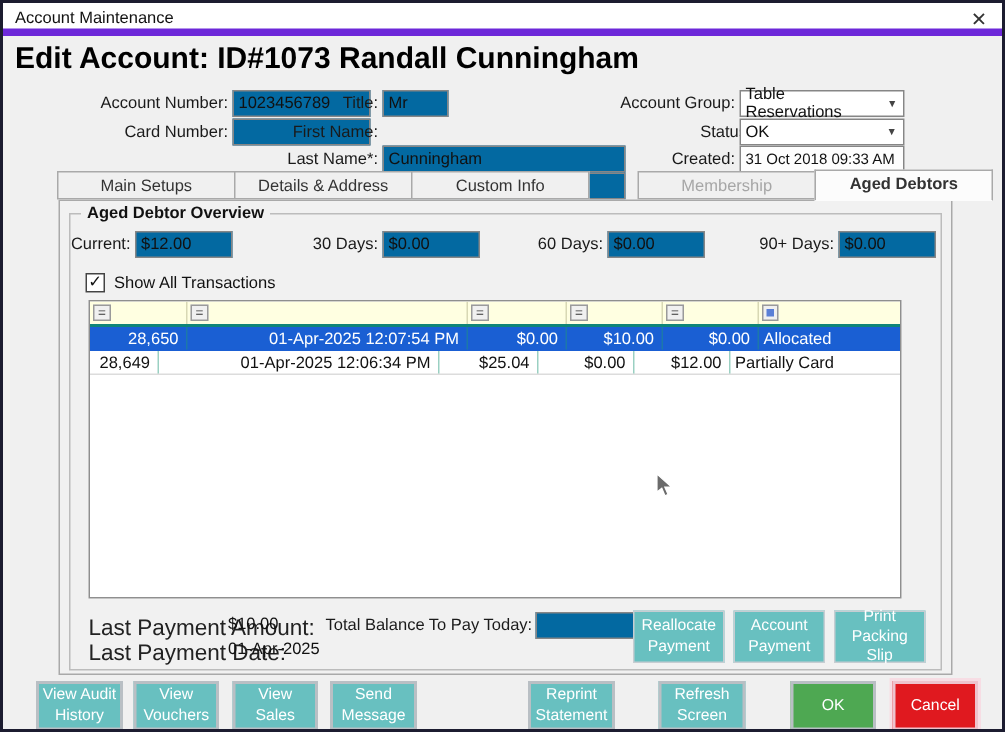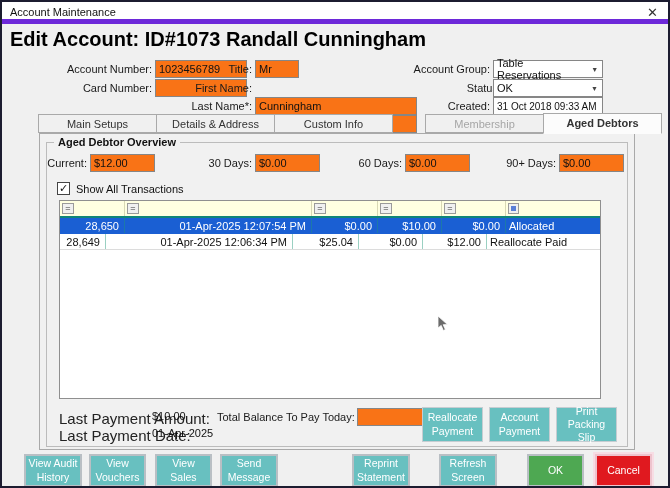--- a/index.html
+++ b/index.html
@@ -5,21 +5,21 @@
   html,body{margin:0;padding:0;background:#dcdcdc;}
   *{box-sizing:border-box;font-family:"Liberation Sans","DejaVu Sans",sans-serif;}
   .window{position:relative;width:670px;height:488px;background:#f0f0f0;
           border:2px solid #1c1c30;overflow:hidden;}
   .titlebar{position:absolute;left:0;top:0;right:0;height:22px;background:#ffffff;
             border-bottom:5px solid #6d28d9;}
   .titletext{position:absolute;left:8px;top:4px;font-size:11px;color:#111;}
   .closebtn{position:absolute;right:10px;top:3px;font-size:13px;color:#333;cursor:default;}
   .pagetitle{position:absolute;left:8px;top:26px;font-size:20px;font-weight:600;color:#000;}
   .lbl{position:absolute;font-size:11px;color:#1a1a1a;text-align:right;white-space:nowrap;}
-  .inp{position:absolute;height:18px;background:#f97316;border:1px solid #868686;
+  .inp{position:absolute;height:18px;background:#0369a1;border:1px solid #868686;
        font-size:11px;color:#111;padding:1px 3px;outline:none;}
   .ro{background:#fdfdfd;}
   .combo{position:absolute;height:18px;background:#fff;border:1px solid #868686;
          display:flex;align-items:center;justify-content:space-between;
          font-size:11px;color:#111;padding-left:3px;}
   .combo .arr{width:15px;text-align:center;font-size:7px;color:#444;}
   .tabsrow{position:absolute;left:37px;top:112px;display:flex;height:20px;}
   .tab{width:119px;height:19px;line-height:18px;text-align:center;font-size:11px;color:#333;
        background:#f0f0f0;border:1px solid #a9a9a9;margin-left:-1px;}
   .tab.disabled{color:#a6a6a6;margin-left:32px;}
@@ -155,21 +155,21 @@
       <div class="gcell num" style="width:64px;">$10.00</div>
       <div class="gcell num" style="width:64px;">$0.00</div>
       <div class="gcell txt" style="width:94px;border-right:none;">Allocated</div>
     </div>
     <div class="grow">
       <div class="gcell num" style="width:46px;">28,649</div>
       <div class="gcell num" style="width:187px;">01-Apr-2025 12:06:34 PM</div>
       <div class="gcell num" style="width:66px;">$25.04</div>
       <div class="gcell num" style="width:64px;">$0.00</div>
       <div class="gcell num" style="width:64px;">$12.00</div>
-      <div class="gcell txt" style="width:94px;border-right:none;">Reallocate Paid</div>
+      <div class="gcell txt" style="width:94px;border-right:none;">Partially Card</div>
     </div>
   </div>
 
   <span class="sumlbl" style="left:57px;top:408px;">Last Payment Amount:</span>
   <span class="sumval" style="left:150px;top:408px;">$10.00</span>
   <span class="sumlbl" style="left:57px;top:425px;">Last Payment Date:</span>
   <span class="sumval" style="left:150px;top:425px;">01-Apr-2025</span>
   <span class="lbl" style="left:215px;top:409px;width:135px;">Total Balance To Pay Today:</span>
   <input class="inp" style="left: 355px; top: 406px; width: 70px;" value="">
 

